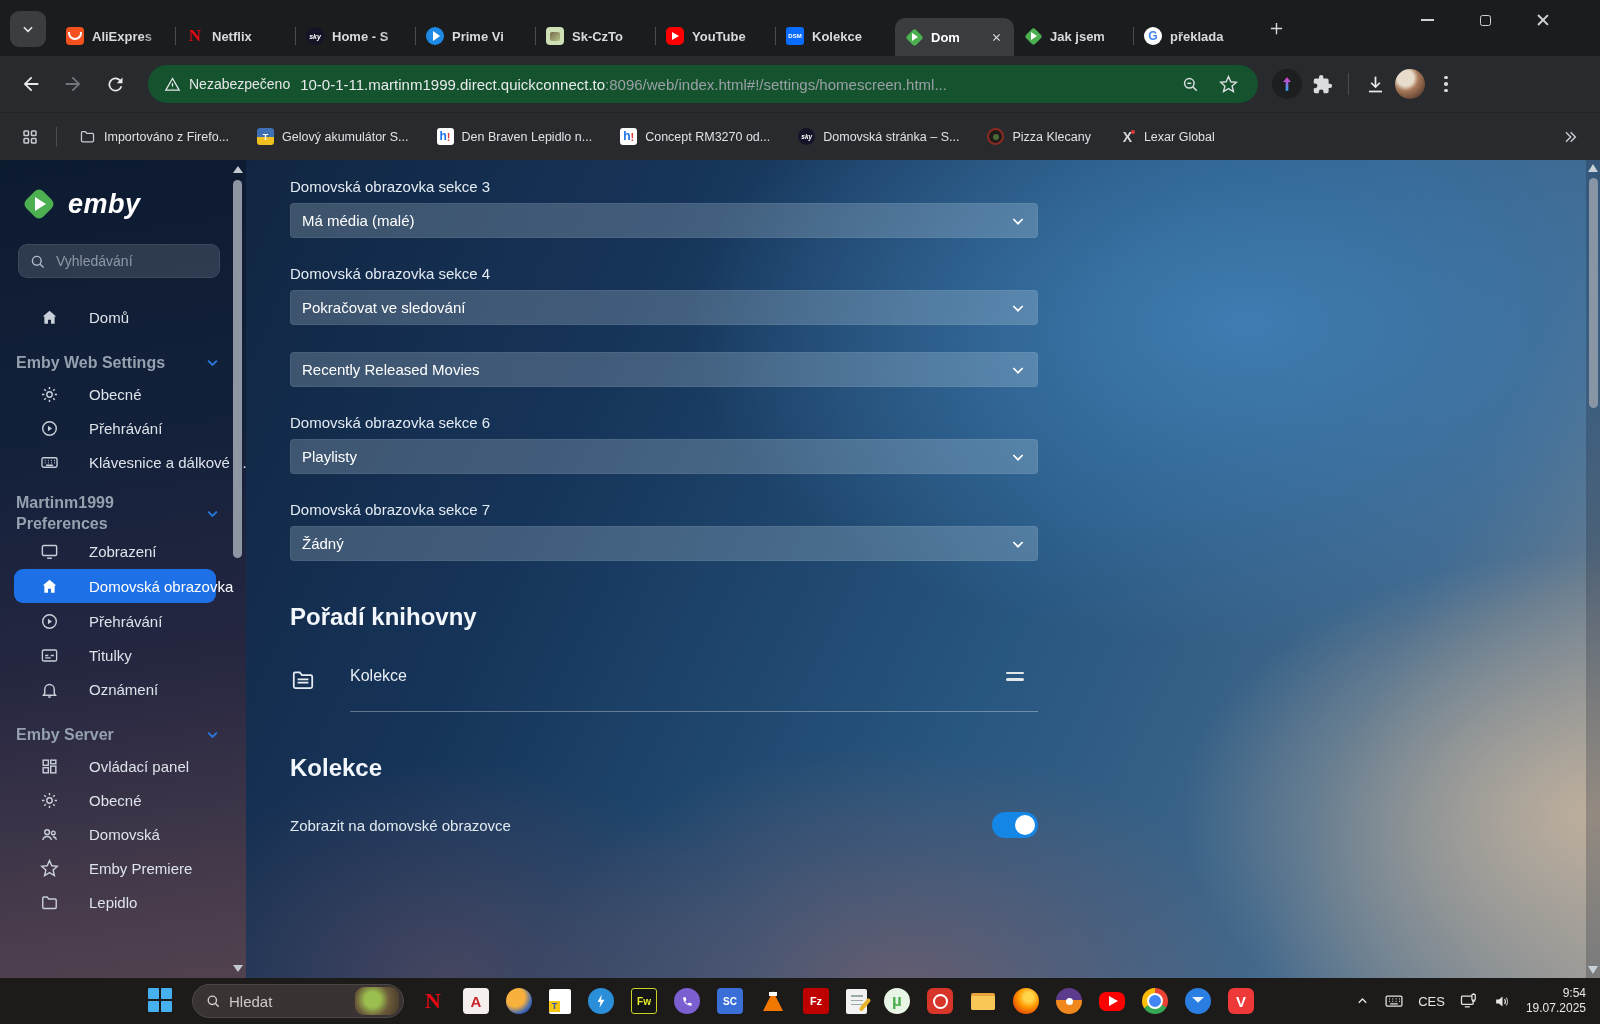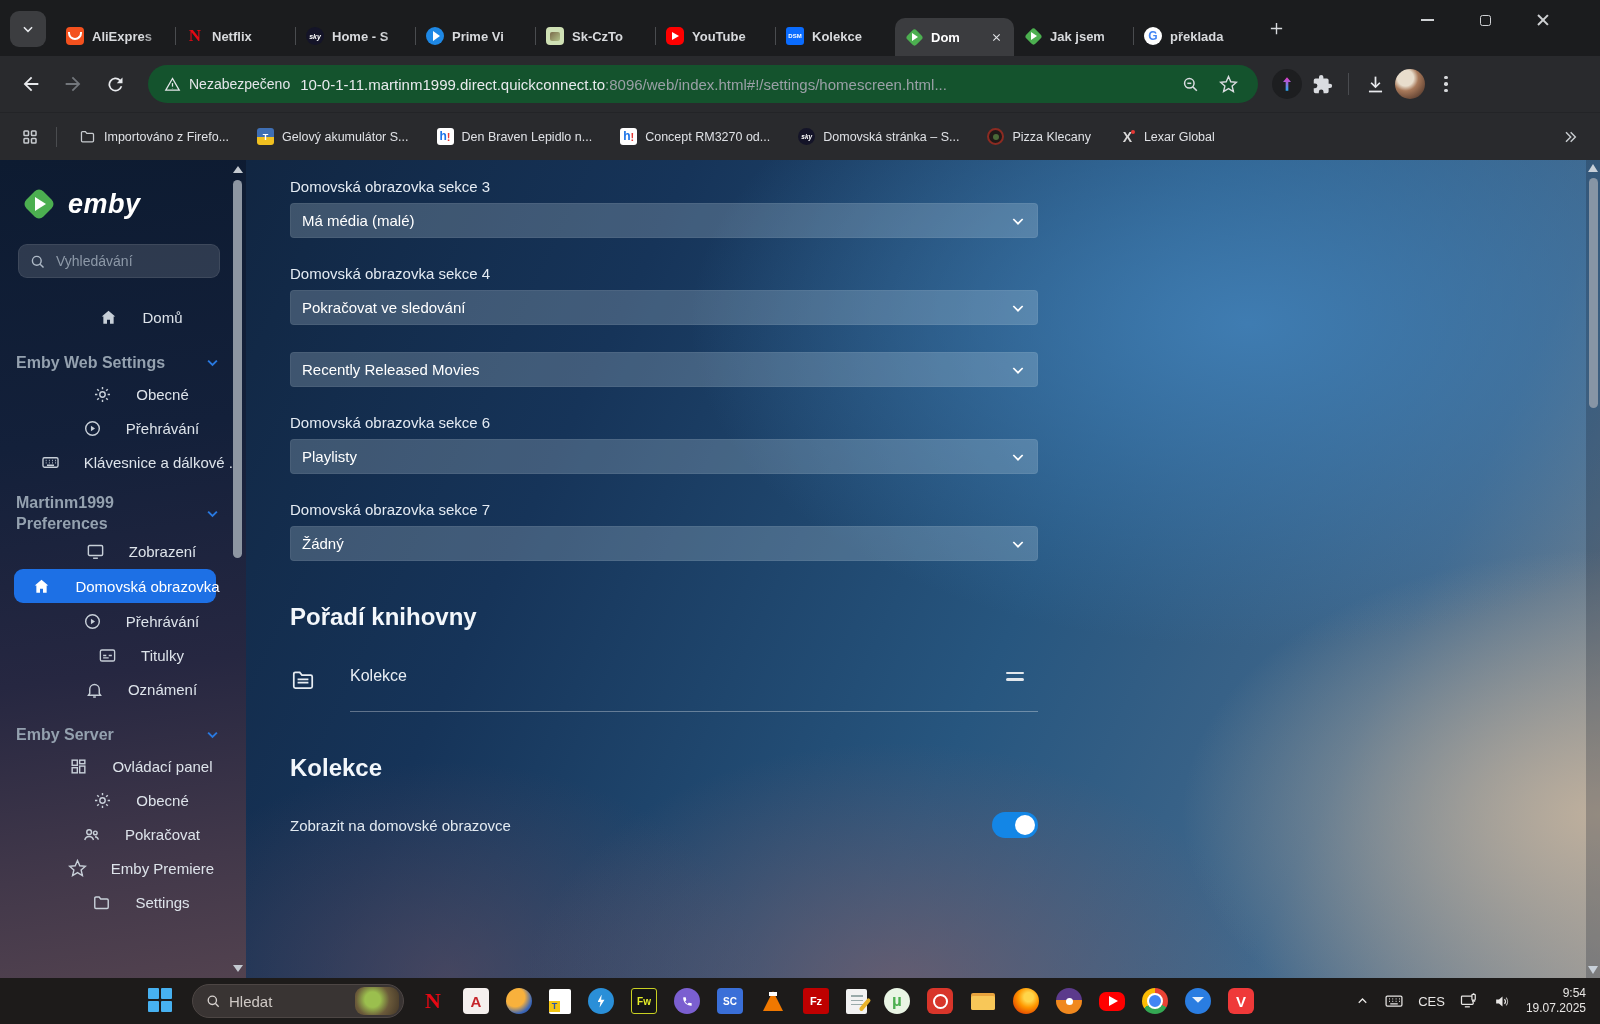--- a/index.html
+++ b/index.html
@@ -105,22 +105,22 @@
     background:linear-gradient(172deg,#0d1b31 0%, #13203a 34%, #262741 62%, #42384a 85%, #52424f 100%); }
   .emby-logo { display:flex; align-items:center; gap:14px; padding-left:24px; height:44px; margin-bottom:18px; }
   .emby-mark { position:relative; width:30px; height:30px; display:flex; align-items:center; justify-content:center; }
   .emby-mark::before { content:""; position:absolute; inset:3px; background:#4caf50; border-radius:6px; transform:rotate(45deg); }
   .emby-mark::after { content:""; position:relative; border-left:11px solid #fff; border-top:7px solid transparent; border-bottom:7px solid transparent; margin-left:3px; }
   .emby-word { color:#fff; font-size:27px; font-weight:bold; letter-spacing:0.5px;font-style:italic; }
   .sb-search { display:flex; align-items:center; gap:10px; width:202px; height:34px; margin:0 0 22px 18px;
                background:rgba(255,255,255,0.13); border:1px solid rgba(255,255,255,0.08); border-radius:9px; padding:0 10px; }
   .sb-search input { background:transparent; border:none; outline:none; width:140px; color:#e6eaef; font-size:14px; font-family:"Liberation Sans",sans-serif; }
   .sb-search input::placeholder { color:#8d99a8; }
-  .srow { display:flex; align-items:center; gap:24px; height:34px; padding:0 4px 0 40px;
-          color:#dde3ea; font-size:15px; white-space:nowrap;justify-content:center; }
+  .srow { display:flex; align-items:center; gap:30px; height:34px; padding:0 4px 0 40px;
+          color:#dde3ea; font-size:15px; white-space:nowrap; }
   .srow svg { flex:none; }
   .srow.selected { background:#1d70e5; border-radius:9px; margin:1px 30px 1px 14px; padding-left:26px; color:#fff; }
   .shead { display:flex; align-items:center; justify-content:space-between; padding:0 26px 0 16px;
            color:#94a1af; font-weight:bold; font-size:16px; margin-top:13px; min-height:30px; }
   .shead .shead-t { line-height:21px; max-width:160px; }
   .sic { color:#c7cfd8; }
   .selected .sic { color:#fff; }
 
   
   .sb-scroll { position:absolute; right:3px; top:4px; width:11px; height:810px; }
@@ -532,33 +532,33 @@
           </svg>
         <span>Obecné</span>
       </div>
       <div class="srow">
         <svg class="sic" width="19" height="19" viewBox="0 0 24 24" fill="none" stroke="currentColor" stroke-width="1.8">
             <circle cx="9" cy="9" r="3"></circle>
             <path d="M3.5 19c.7-2.8 2.9-4.4 5.5-4.4S13.8 16.2 14.5 19"></path>
             <circle cx="16.8" cy="10" r="2.3"></circle>
             <path d="M16.5 14.8c2.2.2 3.6 1.6 4.2 3.7"></path>
           </svg>
-        <span>Pokračovat</span>
+        <span>Domovská</span>
       </div>
       <div class="srow">
         <svg class="sic" width="19" height="19" viewBox="0 0 24 24" fill="none" stroke="currentColor" stroke-width="1.8">
             <path d="M12 17.3l-6.2 3.7 1.6-7L2 9.2l7.1-.6L12 2l2.9 6.6 7.1.6-5.4 4.8 1.6 7z"></path>
           </svg>
         <span>Emby Premiere</span>
       </div>
       <div class="srow">
         <svg class="sic" width="19" height="19" viewBox="0 0 24 24" fill="none" stroke="currentColor" stroke-width="1.8">
             <path d="M3.5 6.5A1.5 1.5 0 0 1 5 5h4l2 2.5h8A1.5 1.5 0 0 1 20.5 9v9a1.5 1.5 0 0 1-1.5 1.5H5A1.5 1.5 0 0 1 3.5 18z"></path>
           </svg>
-        <span>Settings</span>
+        <span>Lepidlo</span>
       </div>
 
       <div class="sb-scroll">
         <span class="sb-up"></span>
         <span class="sb-thumb"></span>
         <span class="sb-down"></span>
       </div>
     </div>
 
     <div class="main">

